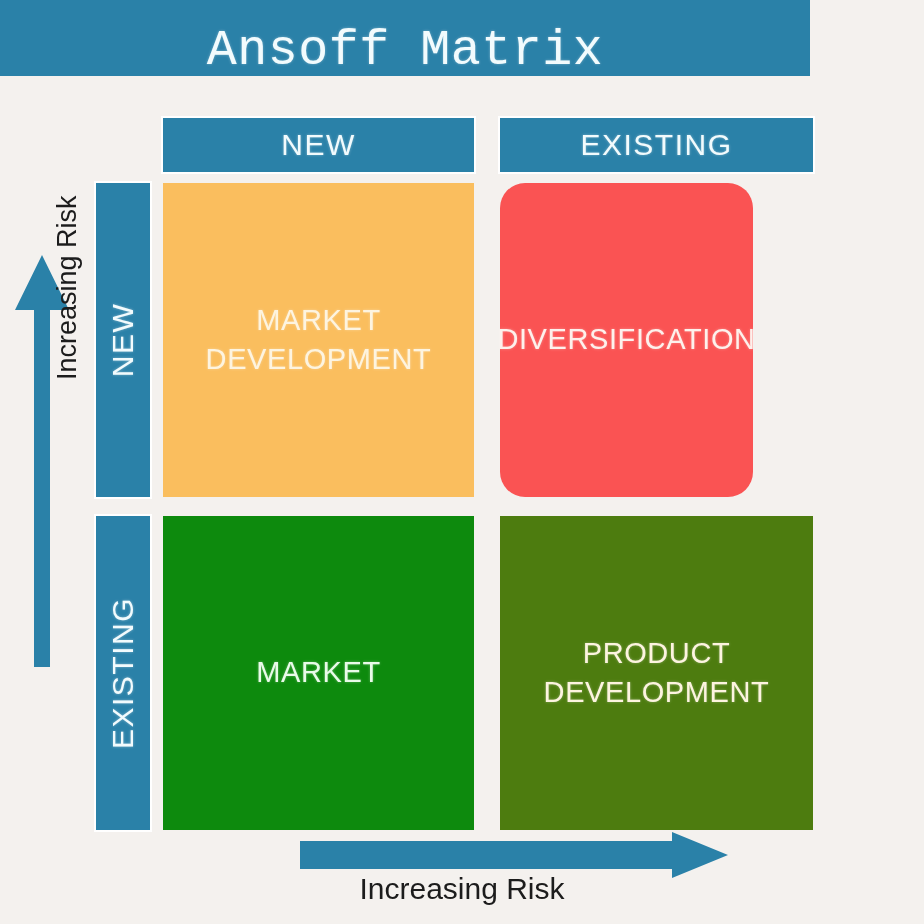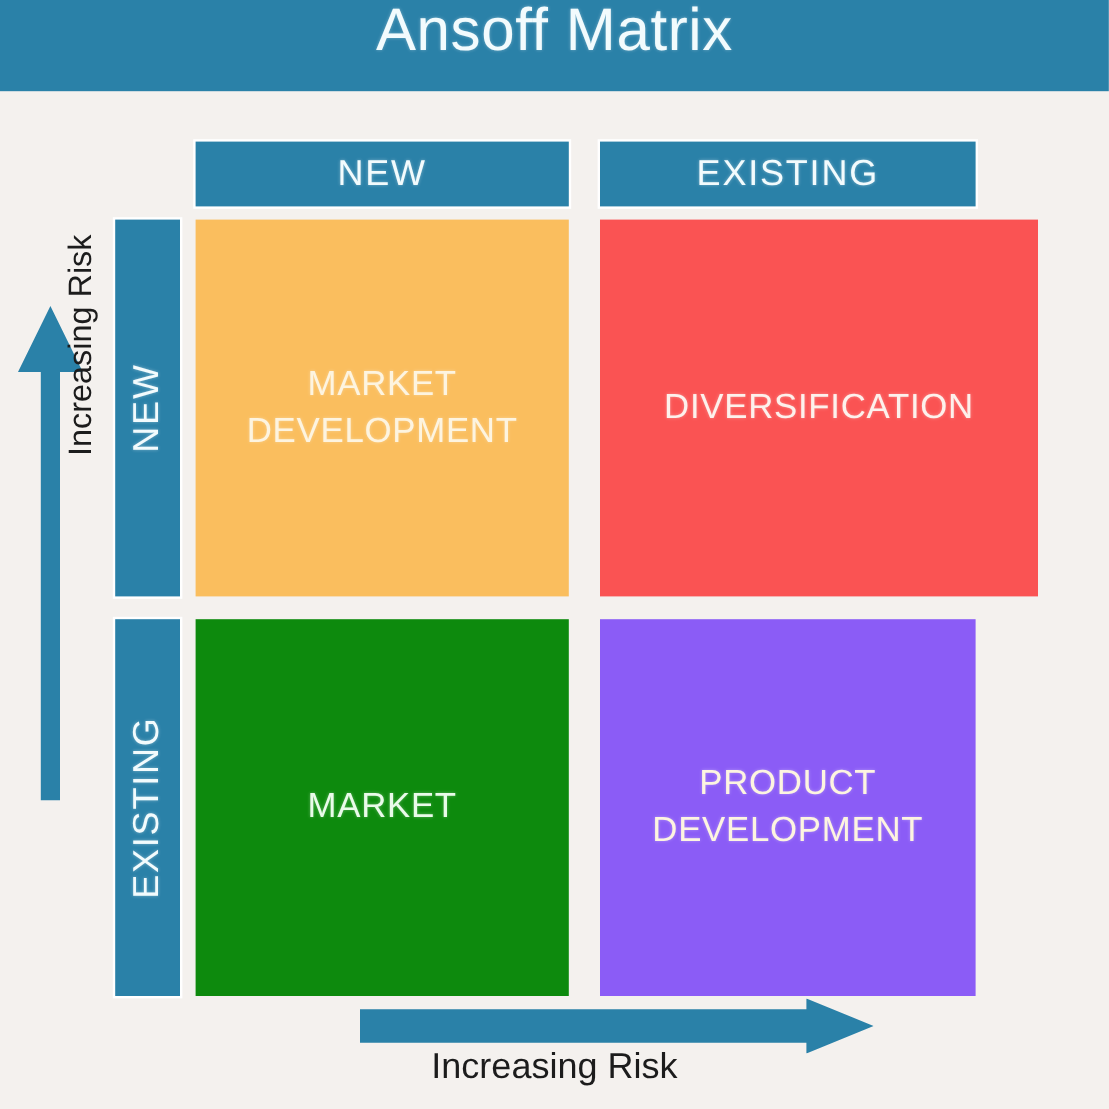--- a/index.html
+++ b/index.html
@@ -19,26 +19,27 @@
     width: 924px;
     height: 924px;
     background: #f4f1ee;
   }
 
   
   .title-bar {
     position: absolute;
     left: 0;
     top: 0;
-    width: 924px;
+    width: 810px;
     height: 76px;
     background: #2a81a8;
     display: flex;
-    align-items: flex-start;
-    justify-content: center;
+    align-items: flex-end;
+    justify-content: center;
+    font-family: Liberation Mono, monospace;
   }
   .title-text {
     color: #f2fbfd;
     font-size: 50px;
     font-weight: 400;
     letter-spacing: 0.5px;
     line-height: 1;
     text-shadow: 0 0 3px rgba(255,255,255,0.35);
     white-space: nowrap;
   }
@@ -101,23 +102,23 @@
   .cell .cell-label {
     font-size: 29px;
     font-weight: 400;
     line-height: 1.35;
     letter-spacing: 0.6px;
     color: #fdf4e0;
     text-shadow: 0 0 3px rgba(255,255,255,0.35);
     padding: 0 10px;
   }
   #cell-market-development { left: 163px; top: 183px;  width: 311px; height: 314px; background: #fabe5e; }
-  #cell-diversification    { left: 500px; top: 183px;  width: 365px; height: 314px; background: #fa5353; }
+  #cell-diversification    { left: 500px; top: 183px;  width: 253px; height: 314px; background: #fa5353; border-radius: 25px; }
   #cell-market-penetration { left: 163px; top: 516px;  width: 311px; height: 314px; background: #0d8a0d; }
-  #cell-product-development{ left: 500px; top: 516px;  width: 313px; height: 314px; background: #8b5cf6; }
+  #cell-product-development{ left: 500px; top: 516px;  width: 313px; height: 314px; background: #4d7c0f; }
 
   #cell-diversification .cell-label,
   #cell-market-penetration .cell-label { color: #fdf1ec; }
   #cell-market-penetration .cell-label { color: #e9fbe9; }
 
   
   #arrow-vertical {
     position: absolute;
     left: 14px;
     top: 255px;

